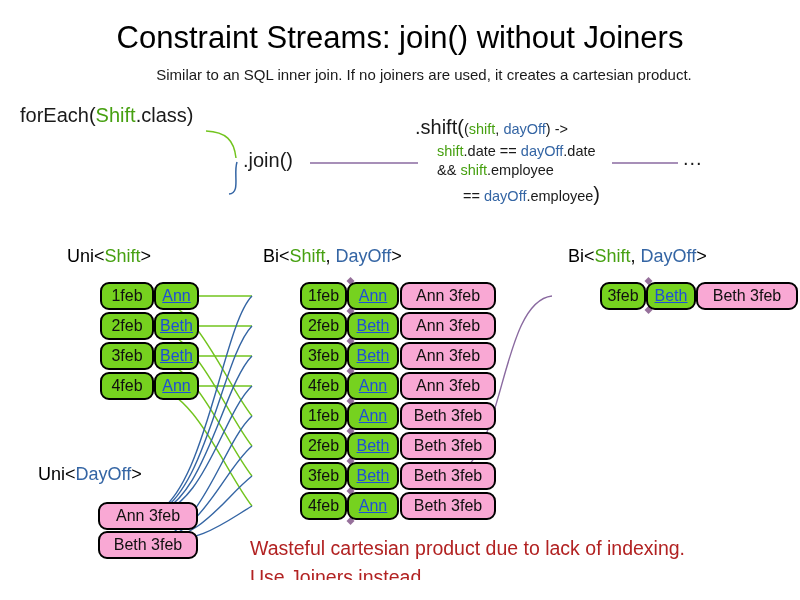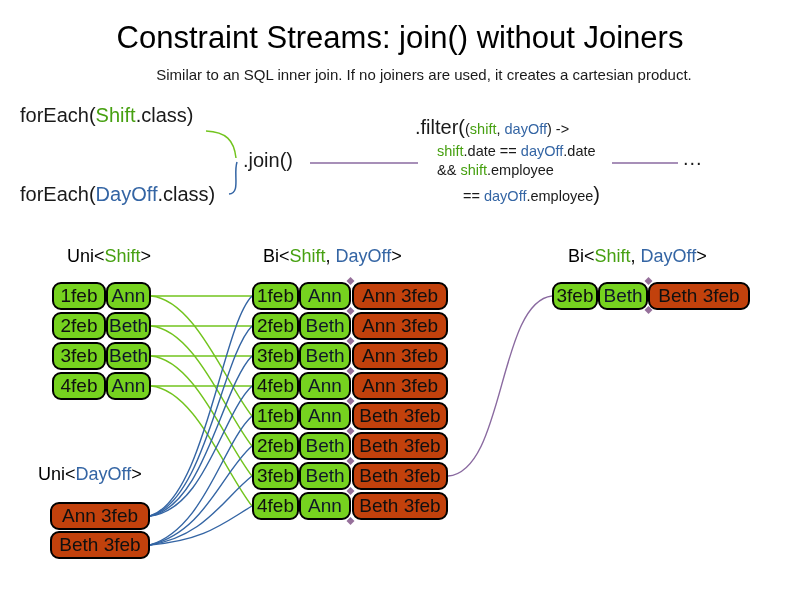--- a/index.html
+++ b/index.html
@@ -10,24 +10,24 @@
   .subtitle{position:absolute;left:0;top:66px;width:800px;text-align:center;
          font-size:15px;color:#1a1a1a;padding-left:24px;}
   .code{position:absolute;font-size:20px;color:#1a1a1a;white-space:nowrap;}
   .codesm{font-size:14.5px;}
   .fline{position:absolute;font-size:14.5px;color:#1a1a1a;white-space:nowrap;}
   .green-t{color:#46a010;}
   .blue-t{color:#3465a4;margin-top:20px;}
   .lbl{position:absolute;font-size:18px;color:#000;white-space:nowrap;}
   .cell{position:absolute;box-sizing:border-box;border:2px solid #000;
         border-radius:9px;display:flex;align-items:center;justify-content:center;
-        font-size:19px;color:#101010;white-space:nowrap;}
+        font-size:16px;color:#101010;white-space:nowrap;margin-left:48px;}
   .cg{background:#76d21f;}
-  .cb{background:#c2410c;text-align:center;}
-  .nm{color:#0f172a;}
+  .cb{background:#f9a8d4;text-align:center;}
+  .nm{color:#1d4ed8;text-decoration:underline;}
   .warning{position:absolute;left:250px;top:534px;color:#b22222;
            font-size:19.5px;line-height:29px;}
   svg.wires{position:absolute;left:0;top:0;}
 </style>
 </head>
 <body>
 
 <div class="stage">
 
   <svg class="wires" width="800" height="600" viewBox="0 0 800 600">
@@ -81,25 +81,24 @@
       <path d="M648.5,277 l4,4 -4,4 -4,-4 Z"></path>
         <path d="M648.5,306 l4,4 -4,4 -4,-4 Z"></path>
     </g>
   </svg>
 
   <div class="title">Constraint Streams: join() without Joiners</div>
   <div class="subtitle">Similar to an SQL inner join. If no joiners are used, it creates a cartesian product.</div>
 
   <div class="code" style="left:20px;top:104px"><span>forEach(</span><span class="green-t">Shift</span><span>.class)</span></div>
 
-  <div class="code" style="left:20px;top:183px"><span>forEach(</span><span class="blue-t">DayOff</span><span>.class)</span></div>
 
   <div class="code" style="left:243px;top:149px">.join()</div>
 
-  <div class="code" style="left:415px;top:116px"><span>.filter(</span><span class="codesm">(</span><span class="codesm green-t">shift</span><span class="codesm">, </span><span class="codesm blue-t">dayOff</span><span class="codesm">) -&gt;</span></div>
+  <div class="code" style="left:415px;top:116px"><span>.shift(</span><span class="codesm">(</span><span class="codesm green-t">shift</span><span class="codesm">, </span><span class="codesm blue-t">dayOff</span><span class="codesm">) -&gt;</span></div>
 
   <div class="fline" style="left:437px;top:143px"><span class="green-t">shift</span><span>.date == </span><span class="blue-t">dayOff</span><span>.date</span></div>
 
   <div class="fline" style="left:437px;top:162px"><span>&amp;&amp; </span><span class="green-t">shift</span><span>.employee</span></div>
 
   <div class="fline" style="left:463px;top:183px"><span>== </span><span class="blue-t">dayOff</span><span>.employee</span><span style="font-size:20px">)</span></div>
 
   <div class="code" style="left:683px;top:147px;letter-spacing:1px">...</div>
 
   <div class="lbl" style="left:67px;top:246px"><span>Uni&lt;</span><span class="green-t">Shift</span><span>&gt;</span></div>
@@ -151,14 +150,18 @@
   <div class="cell cb" style="left:352px;top:462px;width:96px;height:28px">Beth 3feb</div>
 
   <div class="cell cg" style="left:252px;top:492px;width:47px;height:28px">4feb</div>
   <div class="cell cg nm" style="left:299px;top:492px;width:52px;height:28px">Ann</div>
   <div class="cell cb" style="left:352px;top:492px;width:96px;height:28px">Beth 3feb</div>
 
   <div class="cell cg" style="left:552px;top:282px;width:46px;height:28px">3feb</div>
   <div class="cell cg nm" style="left:598px;top:282px;width:50px;height:28px">Beth</div>
   <div class="cell cb" style="left:648px;top:282px;width:102px;height:28px">Beth 3feb</div>
 
+  <div class="warning">
+    <div>Wasteful cartesian product due to lack of indexing.</div>
+    <div>Use Joiners instead.</div>
+  </div>
 
 </div>
 
 </body></html>

